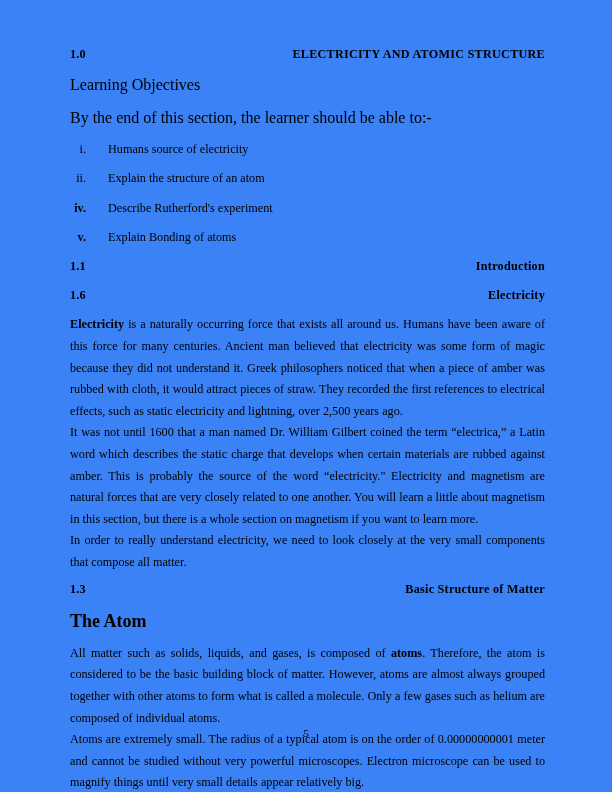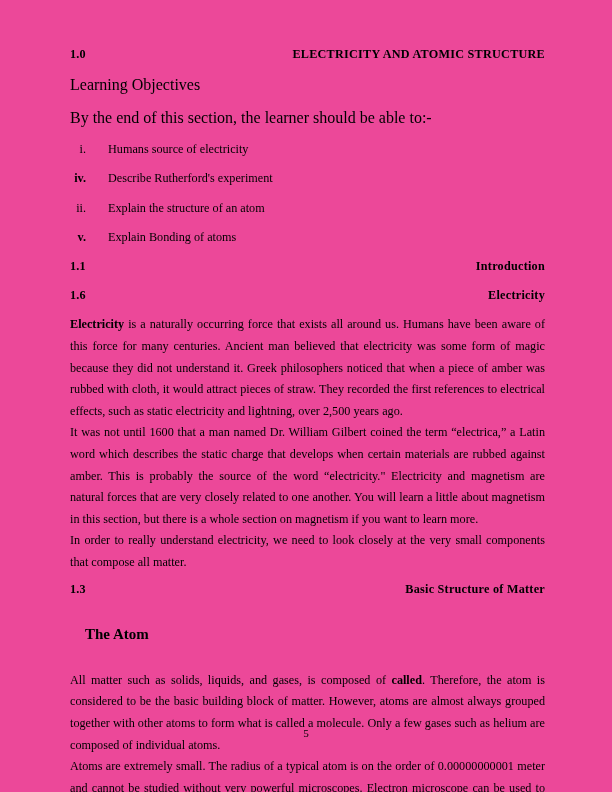--- a/index.html
+++ b/index.html
@@ -4,21 +4,21 @@
 <style>
   html, body {
     margin: 0;
     padding: 0;
     background: #ffffff;
   }
   .page {
     position: relative;
     width: 612px;
     height: 792px;
-    background: #ec4899;
+    background: #3b82f6;
     font-family: "Liberation Serif", "DejaVu Serif", serif;
     color: #000000;
     overflow: hidden;
     box-sizing: border-box;
   }
   .content {
     position: absolute;
     left: 70px;
     top: 48px;
     width: 475px;
@@ -91,23 +91,23 @@
     margin: 0;
     padding: 0;
     hyphens: none;
   }
   .para + .para { margin-top: 0; }
   .para b { font-weight: bold; }
 
   
   .sub-heading {
     font-weight: bold;
-    font-size: 15px;
-    line-height: 1.0;
-    margin: 15px;
+    font-size: 18px;
+    line-height: 1.0;
+    margin: 0;
     padding: 0;
   }
 
   
   .page-number {
     position: absolute;
     left: 0;
     right: 0;
     top: 727px;
     text-align: center;
@@ -134,28 +134,28 @@
 
     <div class="plain-line">By the end of this section, the learner should be able to:-</div>
 
     <div class="gap-after-h"></div>
 
     <ul class="roman-list">
       <li class="roman-item">
         <span class="marker">i.</span>
         <span class="label">Humans source of electricity</span>
       </li>
+      <li class="roman-item">
+        <span class="marker">ii.</span>
+        <span class="label">Explain the structure of an atom</span>
+      </li>
       <li class="roman-item bold">
         <span class="marker">iv.</span>
         <span class="label">Describe Rutherford's experiment</span>
       </li>
-      <li class="roman-item">
-        <span class="marker">ii.</span>
-        <span class="label">Explain the structure of an atom</span>
-      </li>
       <li class="roman-item bold">
         <span class="marker">v.</span>
         <span class="label">Explain Bonding of atoms</span>
       </li>
     </ul>
 
     <div class="section-heading">
       <span class="num">1.1</span>
       <span class="txt">Introduction</span>
     </div>
@@ -181,20 +181,20 @@
       <span class="num">1.3</span>
       <span class="txt">Basic Structure of Matter</span>
     </div>
 
     <div class="gap-after-h"></div>
 
     <div class="sub-heading">The Atom</div>
 
     <div class="gap-sm"></div>
 
-    <p class="para"><span>All matter such as solids, liquids, and gases, is composed of </span><b>called</b><span>. Therefore, the atom is considered to be the basic building block of matter. However, atoms are almost always grouped together with other atoms to form what is called a molecule. Only a few gases such as helium are composed of individual atoms.</span></p>
+    <p class="para"><span>All matter such as solids, liquids, and gases, is composed of </span><b>atoms</b><span>. Therefore, the atom is considered to be the basic building block of matter. However, atoms are almost always grouped together with other atoms to form what is called a molecule. Only a few gases such as helium are composed of individual atoms.</span></p>
 
     <p class="para">Atoms are extremely small. The radius of a typical atom is on the order of 0.00000000001 meter and cannot be studied without very powerful microscopes. Electron microscope can be used to magnify things until very small details appear relatively big.</p>
 
   </div>
 
   <div class="page-number">5</div>
 </div>
 
 </body></html>

